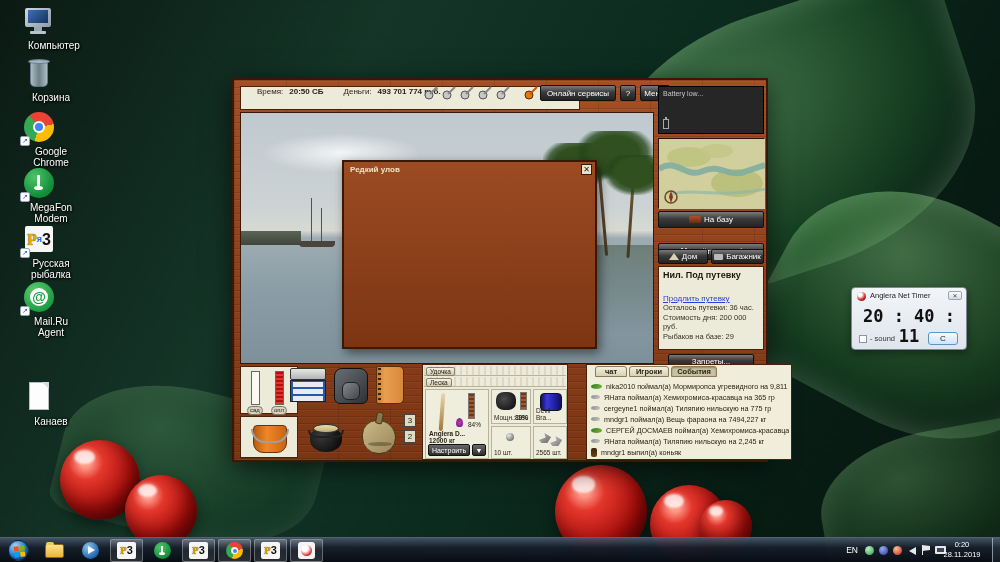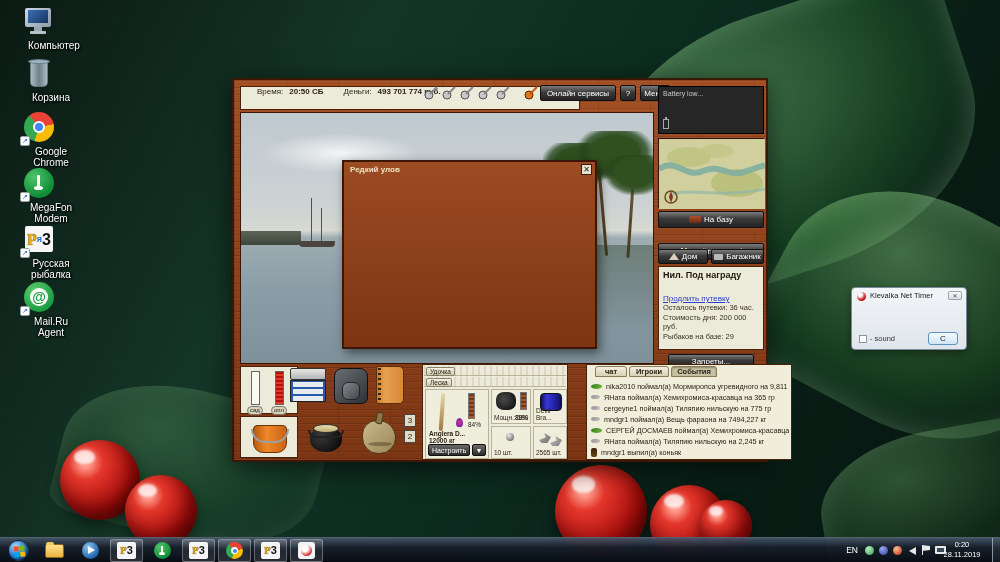--- a/index.html
+++ b/index.html
@@ -168,20 +168,27 @@
 
   <div class="dicon" style="left:4px; top:282px;">
     <div class="glyph">
       <div class="abs" style="left:2px;top:0;width:30px;height:30px;border-radius:50%;background:radial-gradient(circle at 35% 30%,#5ecb6e,#189a40 75%);"></div>
       <div class="abs" style="left:8px;top:6px;width:18px;height:18px;border-radius:50%;background:#fff;color:#18a040;font-size:14px;font-weight:bold;text-align:center;line-height:18px;">@</div>
       <div class="shortcut">↗</div>
     </div>
     <div class="lbl">Mail.Ru Agent</div>
   </div>
 
+  <div class="dicon" style="left:4px; top:382px;">
+    <div class="glyph">
+      <div class="abs" style="left:7px;top:0;width:20px;height:28px;background:#fdfdfd;border:1px solid #b8bcc2;"></div>
+      <div class="abs" style="left:20px;top:0;width:0;height:0;border-left:7px solid #d8dce2;border-top:7px solid transparent;transform:rotate(180deg);"></div>
+    </div>
+    <div class="lbl">Канаев</div>
+  </div>
 
   <div id="gamewin" class="abs">
 
     <div class="beige abs" style="left:6px; top:6px; width:340px; height:24px; display:flex; align-items:flex-start; gap:6px; padding-left:16px;">
       <span class="small">Время:</span>
       <span class="small" style="font-weight:bold;">20:50 СБ</span>
       <span class="small" style="margin-left:14px;">Деньги:</span>
       <span class="small" style="font-weight:bold;">493 701 774 руб.</span>
     </div>
 
@@ -267,21 +274,21 @@
     <div class="btn-dark abs" style="left:424px; top:169px; width:50px; height:15px;">
       <span style="display:inline-block;width:0;height:0;border-left:5px solid transparent;border-right:5px solid transparent;border-bottom:7px solid #d8d0b8;"></span>
       <span>Дом</span>
     </div>
     <div class="btn-dark abs" style="left:477px; top:169px; width:53px; height:15px;">
       <span style="display:inline-block;width:9px;height:6px;background:#b8b8b8;border-radius:1px;"></span>
       <span>Багажник</span>
     </div>
 
     <div id="infopanel" class="beige abs">
-      <div class="loc">Нил. Под награду</div>
+      <div class="loc">Нил. Под путевку</div>
       <a>Продлить путевку</a>
       <span class="il">Осталось путевки: 36 час.</span>
       <span class="il">Стоимость дня: 200 000 руб.</span>
       <span class="il">Рыбаков на базе: 29</span>
     </div>
 
     <div class="btn-dark abs" style="left:434px; top:274px; width:86px; height:14px;">Запреты...</div>
 
     <div class="beige abs" style="left:6px; top:286px; width:58px; height:48px;">
       <div class="gauge" style="left:10px; top:4px;"></div>
@@ -396,22 +403,23 @@
         </div>
       <div class="chat-row" style="top:82px;">
           <span class="lure b"></span>
           <span>mndgr1 выпил(а) коньяк</span>
         </div>
     </div>
   </div>
 
   <div id="timer" class="abs">
     <div class="abs" style="left:5px;top:4px;width:9px;height:9px;border-radius:50%;background:radial-gradient(circle at 35% 30%,#fff 20%,#d02020 60%,#7a0808);"></div>
-    <div class="ttl">Klevalka Net Timer</div>
+    <div class="ttl">Anglera Net Timer</div>
     <div class="tclose">✕</div>
+    <div class="digits">20 : 40 : 11</div>
     <div class="chk"></div>
     <div class="sndlbl">- sound</div>
     <div class="cbtn">C</div>
   </div>
 
   <div id="taskbar" class="abs">
     <div class="tb-slot" style="left:2px;">
       <div style="width:21px;height:21px;border-radius:50%;background:radial-gradient(circle at 35% 28%,#aad8ff,#2f7fd0 48%,#0a3e7c 80%);border:1px solid rgba(0,0,0,.6);position:relative;">
         <div style="position:absolute;left:5px;top:5px;width:11px;height:11px;transform:rotate(-6deg);display:grid;grid-template-columns:5px 5px;grid-template-rows:5px 5px;gap:1px;">
           <div style="background:#f25022;border-radius:1px;"></div>

